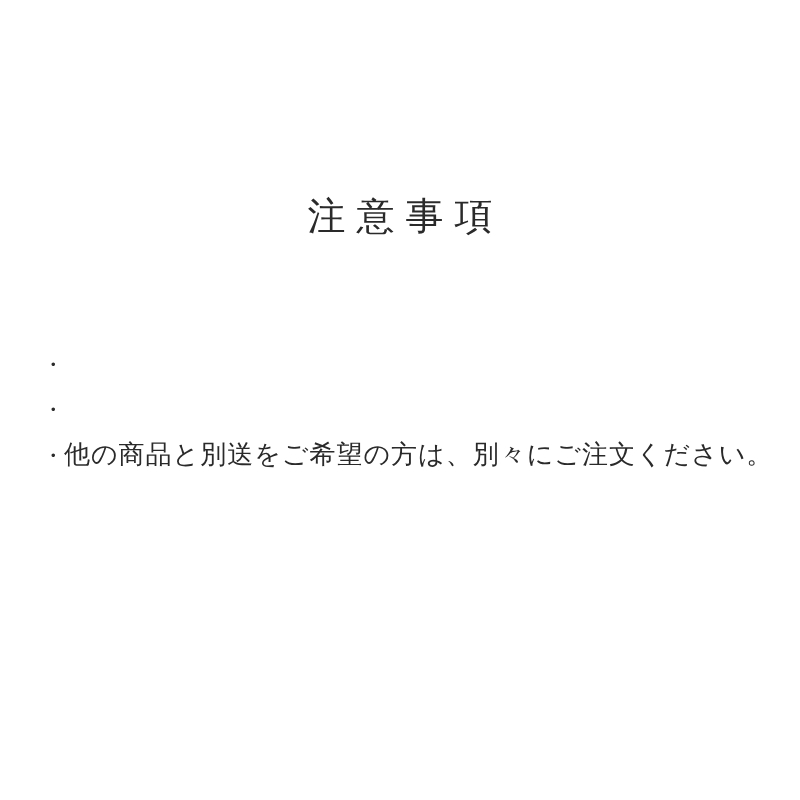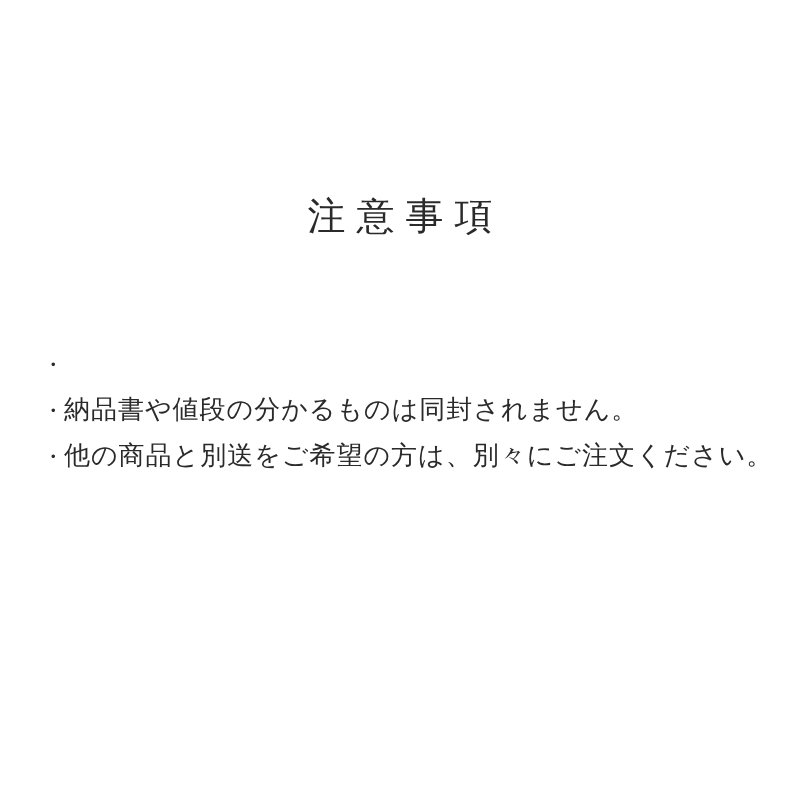--- a/index.html
+++ b/index.html
@@ -63,21 +63,20 @@
 <div class="page">
 
   <h1 class="title">注意事項</h1>
 
   <ul class="notes">
     <li class="note-item">
       <span class="bullet">・</span>
     </li>
     <li class="note-item">
       <span class="bullet">・</span>
-      <span class="note-text">納品書や値段の分かるものは同封されません。</span>
     </li>
     <li class="note-item">
       <span class="bullet">・</span>
       <span class="note-text">他の商品と別送をご希望の方は、別々にご注文ください。</span>
     </li>
   </ul>
 
 </div>
 
 </body></html>

